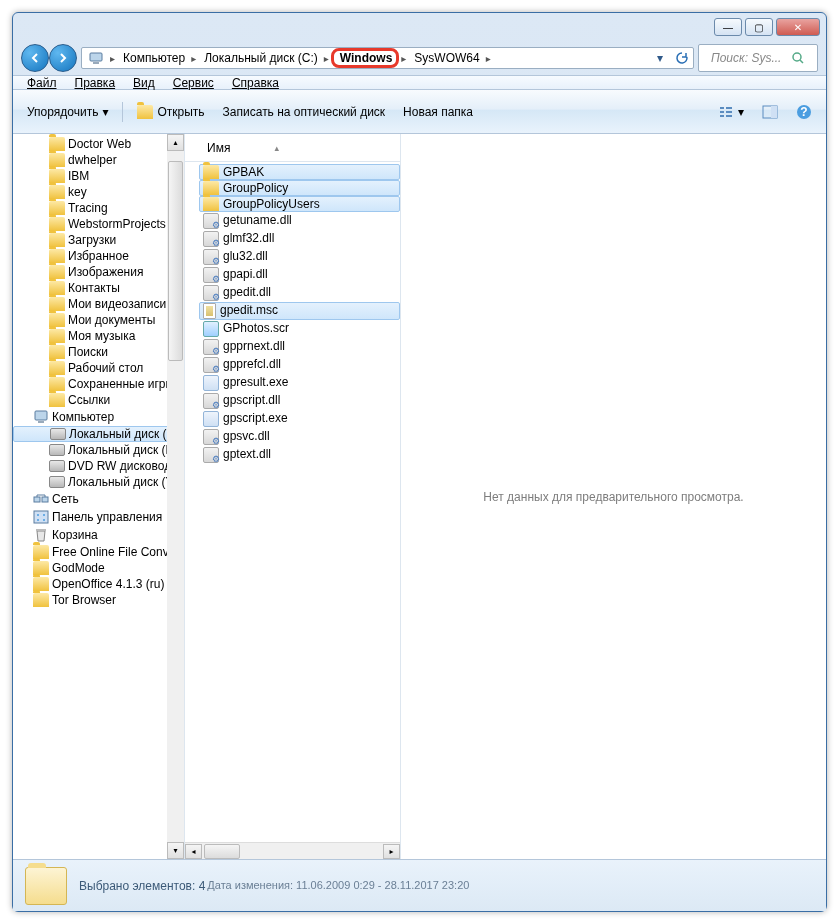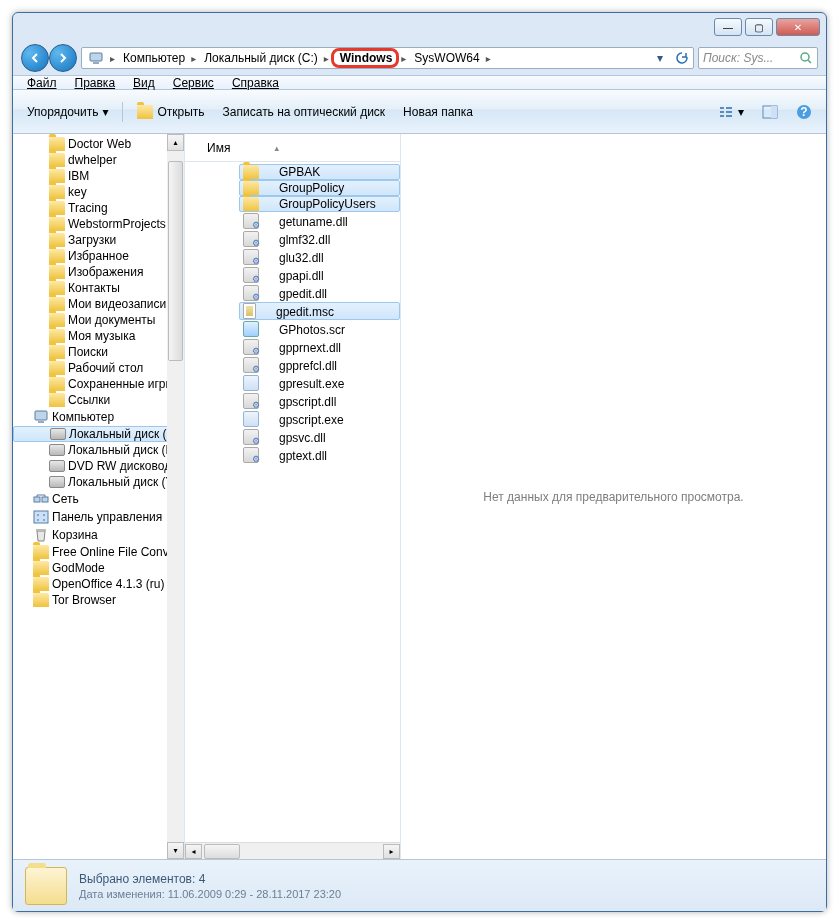--- a/index.html
+++ b/index.html
@@ -11,58 +11,58 @@
 .win-btn { width: 28px; height: 18px; border: 1px solid #6b8aab; border-radius: 3px; background: linear-gradient(#f6fafd,#d5e3f3); display: flex; align-items: center; justify-content: center; cursor: pointer; font-size: 10px; }
 .win-btn.close { background: linear-gradient(#e9a3a0,#cf5b52); color: #fff; width: 44px; }
 .nav-bar { height: 34px; display: flex; align-items: center; padding: 0 8px; gap: 4px; }
 .nav-btn-group { display: flex; }
 .nav-btn { width: 28px; height: 28px; border-radius: 50%; background: radial-gradient(circle at 30% 30%, #5fb8f0,#1474be); border: 1px solid #2a5d8d; display: flex; align-items: center; justify-content: center; color: #fff; font-size: 12px; cursor: pointer; }
 .breadcrumb { flex: 1; height: 22px; background: #fff; border: 1px solid #9aaec2; border-radius: 2px; display: flex; align-items: center; overflow: hidden; }
 .bc-seg { display: flex; align-items: center; padding: 0 4px 0 6px; height: 100%; cursor: pointer; white-space: nowrap; }
 .bc-arrow { color: #555; font-size: 10px; padding: 0 2px; }
 .bc-highlight { border: 3px solid #e7392b; border-radius: 8px; margin: -2px 0; padding: 0 4px 0 6px; font-weight: bold; }
 .refresh-btn, .dropdown-btn { width: 22px; height: 20px; display: flex; align-items: center; justify-content: center; cursor: pointer; color: #305a8a; }
-.search-box { width: 120px; height: 22px; background: #fff; border: 1px solid #9aaec2; border-radius: 2px; padding: 0 4px; display: flex; align-items: center; color: #888; font-style: italic; }
+.search-box { width: 120px; height: 28px; background: #fff; border: 1px solid #9aaec2; border-radius: 2px; padding: 0 12px; display: flex; align-items: center; color: #888; font-style: italic; }
 .search-box svg { margin-left: auto; }
 .menubar { height: 15px; background: linear-gradient(#f7fbff,#e8f1fb); border-top: 1px solid #b4c6da; border-bottom: 1px solid #b4c6da; display: flex; align-items: center; padding: 0 6px; gap: 2px; }
 .menu-item { padding: 2px 8px; cursor: pointer; }
 .menu-item u { text-decoration: underline; }
 .toolbar { height: 44px; background: linear-gradient(#f8fbfe,#e4eff9 45%,#d5e7f6 46%,#e9f3fc); border-bottom: 1px solid #b4c6da; display: flex; align-items: center; padding: 0 6px; gap: 2px; }
 .tool-btn { padding: 4px 8px; display: flex; align-items: center; gap: 4px; cursor: pointer; border-radius: 2px; }
 .tool-sep { width: 1px; height: 20px; background: #b4c6da; margin: 0 4px; }
 .tool-spacer { flex: 1; }
 .content { flex: 1; display: flex; background: #fff; overflow: hidden; }
 .tree { width: 172px; border-right: 1px solid #dde6ef; overflow-y: auto; overflow-x: hidden; padding: 2px 0; position: relative; }
 .tree-item { display: flex; align-items: center; padding: 1px 2px 1px 20px; cursor: pointer; white-space: nowrap; gap: 3px; }
 .tree-item.d1 { padding-left: 36px; }
 .tree-item.selected { background: linear-gradient(#e4f1fd,#cfe6fb); border: 1px solid #9ec7ee; border-radius: 2px; padding-top: 0; padding-bottom: 0; }
 .folder-ico { width: 16px; height: 14px; background: linear-gradient(#fde9a6,#f0c23e); border-radius: 2px 2px 0 0; position: relative; flex-shrink: 0; }
 .folder-ico::before { content: ""; position: absolute; top: -3px; left: 0; width: 7px; height: 3px; background: #f0c23e; border-radius: 2px 2px 0 0; }
 .disk-ico { width: 16px; height: 12px; background: linear-gradient(#e8e8e8,#b8b8b8); border: 1px solid #888; border-radius: 2px; flex-shrink: 0; }
 .pc-ico, .net-ico, .cp-ico, .bin-ico { width: 16px; height: 16px; flex-shrink: 0; }
 .file-list { width: 216px; border-right: 1px solid #dde6ef; overflow: hidden; display: flex; flex-direction: column; }
 .list-header { height: 28px; border-bottom: 1px solid #dde6ef; display: flex; align-items: center; padding-left: 22px; cursor: pointer; }
 .list-body { flex: 1; overflow-y: auto; overflow-x: auto; padding: 2px 0 2px 14px; }
-.file-row { display: flex; align-items: flex-end; padding: 1px 4px; gap: 20px; cursor: pointer; white-space: nowrap; margin-left: 40px; }
+.file-row { display: flex; align-items: flex-start; padding: 1px 4px; gap: 4px; cursor: pointer; white-space: nowrap; }
 .file-row.selected { background: linear-gradient(#e4f1fd,#cfe6fb); border: 1px solid #9ec7ee; border-radius: 2px; padding: 0 3px; }
 .file-ico { width: 16px; height: 16px; flex-shrink: 0; display: flex; align-items: center; justify-content: center; }
 .dll-ico { background: linear-gradient(#f2f2f2,#d8d8d8); border: 1px solid #aaa; border-radius: 2px; position: relative; }
 .dll-ico::after { content: "⚙"; position: absolute; bottom: -2px; right: -2px; font-size: 9px; color: #4a7cbf; }
 .exe-ico { background: linear-gradient(#eef4fc,#cfe0f4); border: 1px solid #93b4d8; border-radius: 2px; }
 .msc-ico { background: #fff; border: 1px solid #aaa; border-radius: 1px; position: relative; width: 13px; }
 .msc-ico::after { content: ""; position: absolute; inset: 2px; background: linear-gradient(#f0e0a0,#d8c070); }
 .scr-ico { background: linear-gradient(#e0f0ff,#a0d0ff); border: 1px solid #6aa; border-radius: 2px; }
 .hscroll { height: 17px; background: #f0f0f0; border-top: 1px solid #ddd; display: flex; align-items: center; }
 .hscroll-btn { width: 17px; height: 15px; background: linear-gradient(#f5f5f5,#e0e0e0); border: 1px solid #bbb; display: flex; align-items: center; justify-content: center; font-size: 8px; cursor: pointer; }
 .hscroll-thumb { width: 36px; height: 15px; background: linear-gradient(#f5f5f5,#dcdcdc); border: 1px solid #bbb; border-radius: 2px; margin-left: 2px; cursor: pointer; }
 .preview { flex: 1; display: flex; align-items: center; justify-content: center; color: #7d7d7d; }
 .statusbar { height: 52px; background: linear-gradient(#e9f2fb,#dce9f5); border-top: 1px solid #b4c6da; display: flex; align-items: center; padding: 0 12px; gap: 12px; }
 .status-thumb { width: 42px; height: 38px; background: linear-gradient(#fdf4d4,#f5dd8e); border: 1px solid #d4b654; border-radius: 3px; position: relative; }
 .status-thumb::before { content: ""; position: absolute; top: -5px; left: 2px; width: 18px; height: 5px; background: #f5dd8e; border-radius: 3px 3px 0 0; }
-.status-text { display: flex; flex-direction: column; gap: 2px; }
+.status-text { display: flex; flex-direction: row; gap: 2px; }
 .status-line1 { color: #3c5a78; }
 .status-line2 { color: #6a7f95; font-size: 11px; }
 .vscroll { position: absolute; right: 0; top: 0; bottom: 0; width: 17px; background: #f0f0f0; display: flex; flex-direction: column; }
 .vscroll-btn { height: 17px; background: linear-gradient(#f5f5f5,#e0e0e0); border: 1px solid #bbb; display: flex; align-items: center; justify-content: center; font-size: 8px; cursor: pointer; }
 .vscroll-track { flex: 1; position: relative; }
 .vscroll-thumb { position: absolute; left: 1px; right: 1px; top: 10px; height: 200px; background: linear-gradient(90deg,#f5f5f5,#dcdcdc); border: 1px solid #bbb; border-radius: 2px; cursor: pointer; }
 </style>
 </head>
 <body>
 

